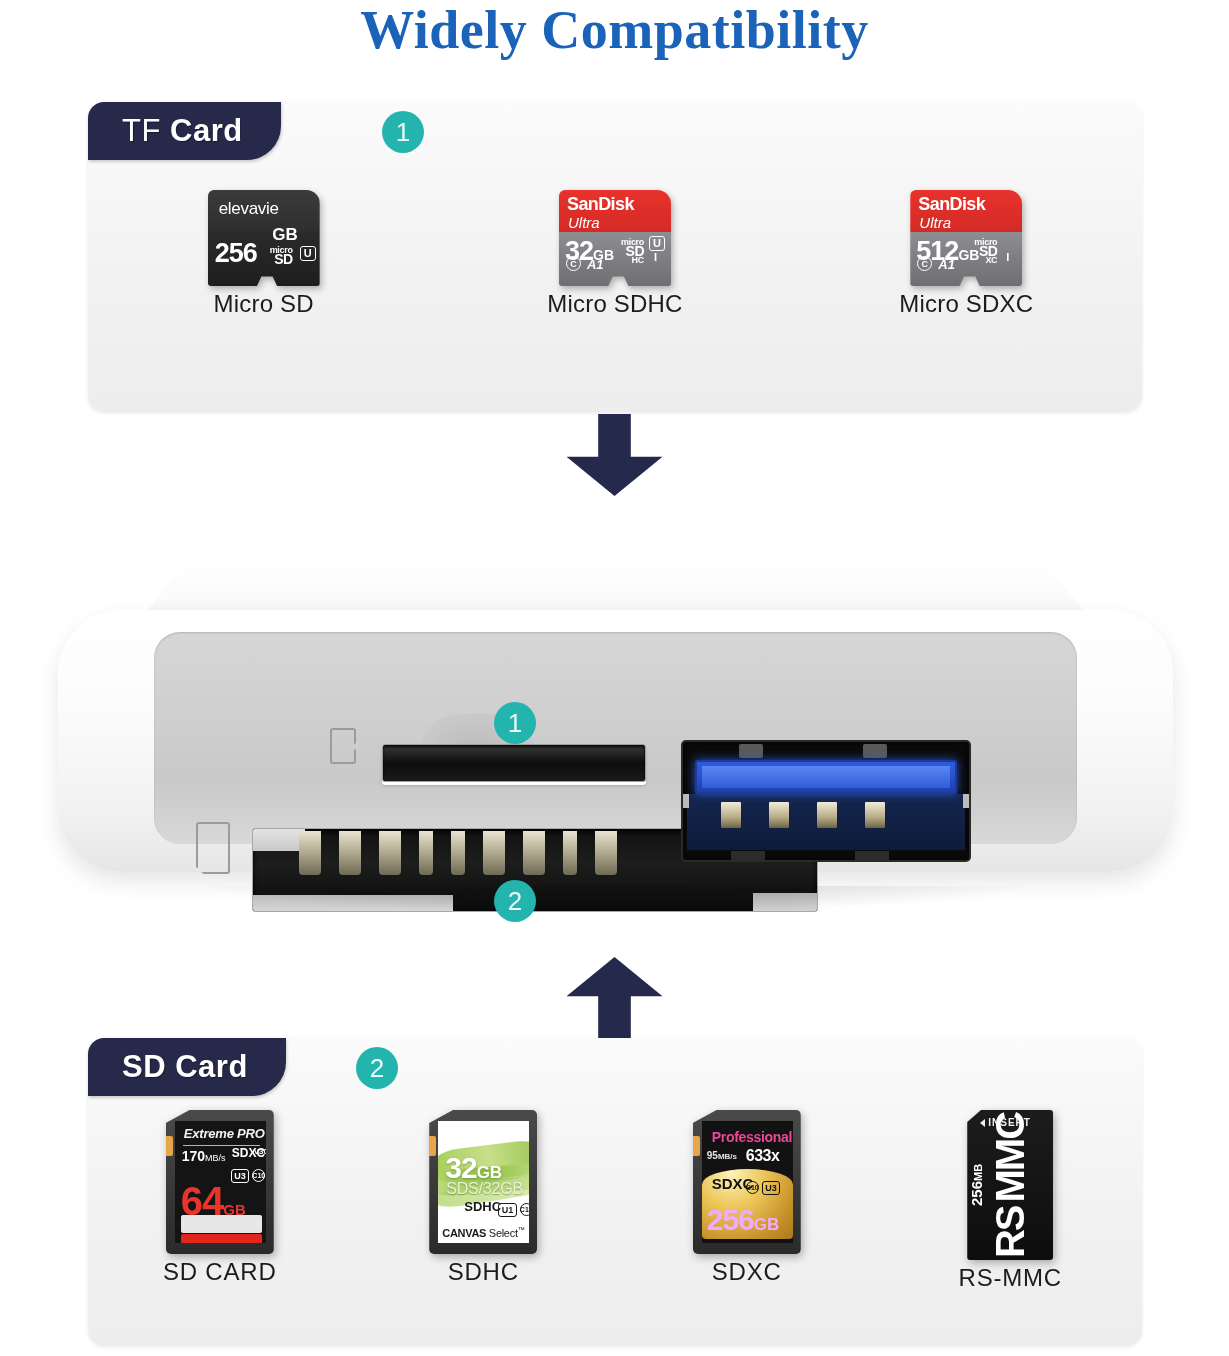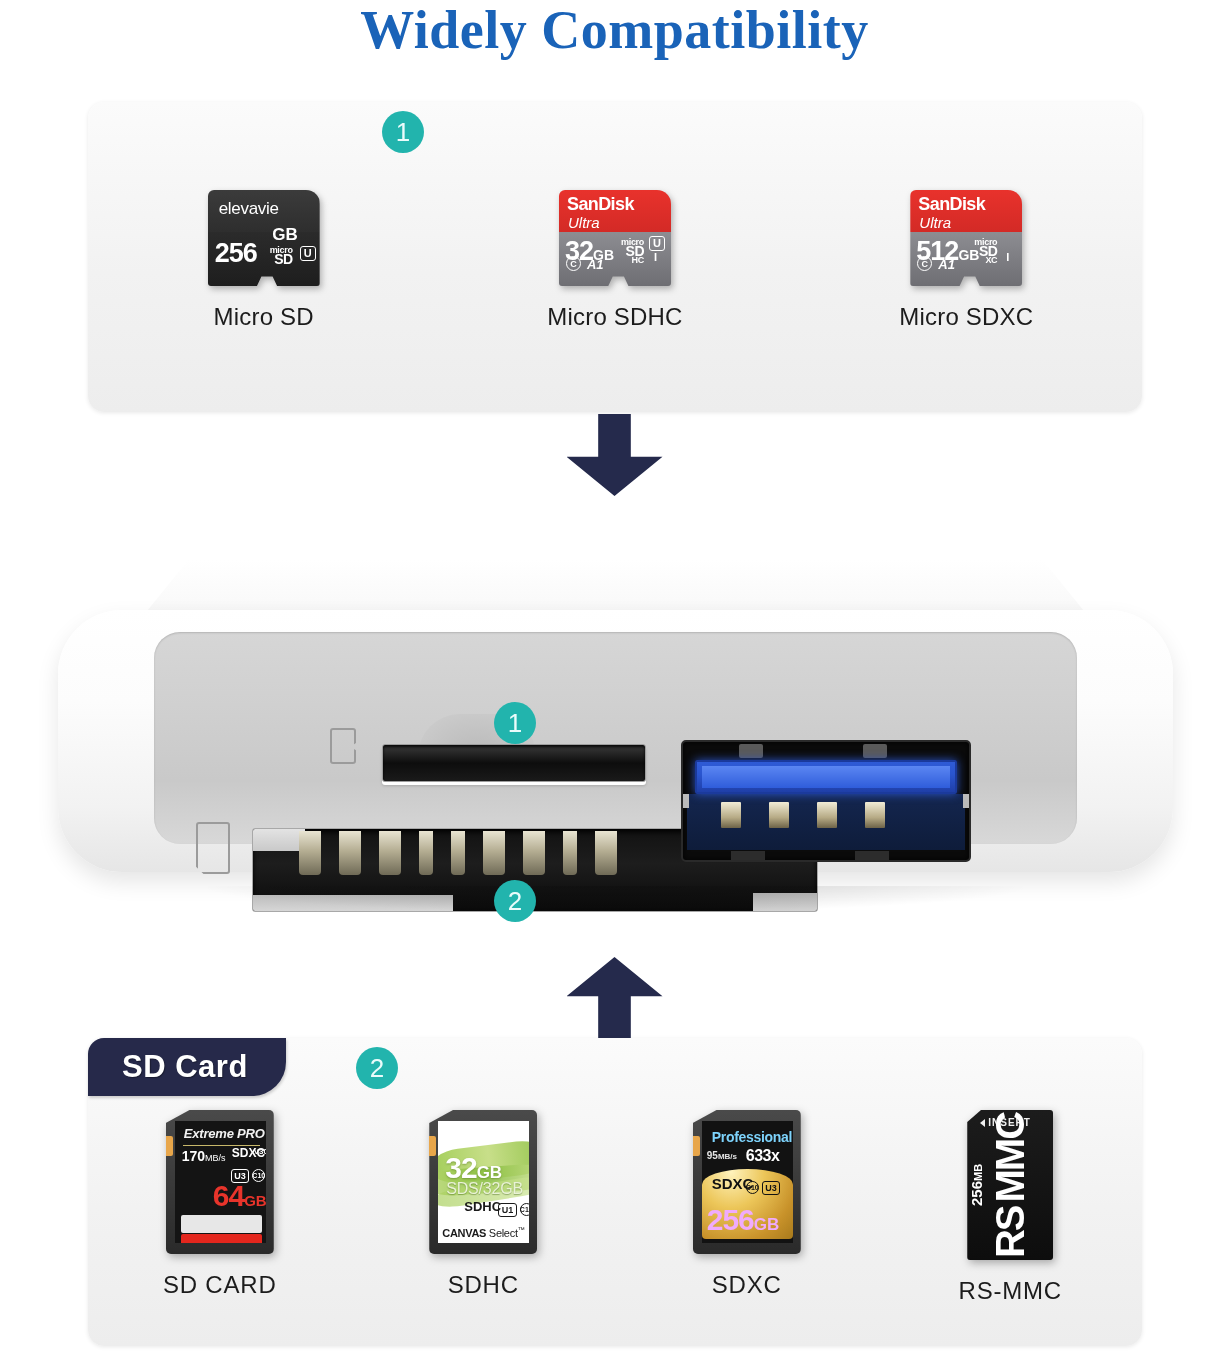--- a/index.html
+++ b/index.html
@@ -85,21 +85,21 @@
     width: 100%;
     top: 88px;
   }
   .card-cell {
     flex: 1;
     display: flex;
     flex-direction: column;
     align-items: center;
   }
   .card-label {
-    margin-top: 17px;
+    margin-top: 4px;
     font-size: 24px;
     color: #1c1c1c;
     letter-spacing: 0.2px;
     font-family: "Liberation Sans", sans-serif;
     text-align: center;
   }
   .card-label.upper { letter-spacing: 0.8px; }
 
   
   .msd {
@@ -207,21 +207,21 @@
                 transform: rotate(-9deg); opacity:.7; }
   .cv-cap { top:32px; left:7px; color:#ffffff; text-shadow:0 1px 2px rgba(90,120,40,.55); }
   .cv-model { top:60px; left:8px; color:#e9f2d6; font-size:16px; letter-spacing:-0.2px; text-shadow:0 1px 1px rgba(80,110,40,.5); }
   .cv-sdhc { top:80px; left:26px; color:#1a1a1a; font-size:13px; font-weight:bold; line-height:11px; text-align:center; }
   .cv-badges { position:absolute; top:82px; left:60px; display:flex; gap:3px; }
   .cv-brand { bottom:4px; left:4px; color:#1a1a1a; font-size:11px; font-weight:bold; letter-spacing:-0.3px; }
   .cv-brand i { font-weight:normal; font-style:normal; }
 
   
   .face-prof { background:#121212; }
-  .pf-name { top:9px; left:10px; color:#7dd3fc; font-size:14px; font-weight:bold; letter-spacing:-0.3px; }
+  .pf-name { top:9px; left:10px; color:#ec4899; font-size:14px; font-weight:bold; letter-spacing:-0.3px; }
   .pf-speed { top:30px; left:5px; color:#e4e4e4; font-size:10px; font-weight:bold; }
   .pf-633 { top:27px; left:44px; color:#ffffff; font-size:16px; font-weight:bold; letter-spacing:-0.5px; }
   .pf-gold {
     position:absolute; left:0; right:0; top:48px; bottom:4px;
     background: radial-gradient(ellipse at 30% 0%, #fdf1b4 0%, #e9c košt 0%, #d9a92e 45%, #b9861c 100%);
     background: radial-gradient(ellipse at 32% 4%, #fff3bd 0%, #ecc659 38%, #c8922a 75%, #a87a1c 100%);
     border-radius: 50% 50% 4px 4px / 22% 22% 4px 4px;
   }
   .pf-sdxc { position:absolute; top:56px; left:10px; color:#111; font-size:15px; font-weight:bold; line-height:13px; text-align:center; }
   .pf-badges { position:absolute; top:60px; left:44px; display:flex; gap:3px; }
@@ -437,20 +437,25 @@
     background: radial-gradient(ellipse at 50% 0%, rgba(0,0,0,0.16), rgba(0,0,0,0) 72%);
   }
 </style>
 </head>
 <body>
 
 <div class="title">Widely Compatibility</div>
 
 <div class="panel panel-tf">
 
+  <div class="tab">
+    <span class="tab-text">
+      <span class="thin">TF</span>&nbsp;<span>Card</span>
+    </span>
+  </div>
   <div class="step-badge badge-tf">1</div>
 
   <div class="card-row">
 
     <div class="card-cell">
       <div class="msd msd-black">
         <div class="msd-body">
           <div class="msd-top"></div>
           <div class="msd-bot"></div>
         </div>
@@ -603,21 +608,21 @@
           </div>
           <div class="sdc-txt ep-sdxc">
             <span>SDXC</span>
           </div>
           <div class="sdc-txt ep-v30">V30</div>
           <div class="ep-badges" style="color:#fff;">
             <span class="badge-box">U3</span>
             <span class="badge-circle">C10</span>
           </div>
           <div class="sdc-txt ep-64">
-            <span class="cap-big" style="font-size:30px;margin-left:32px;">64</span><span class="cap-sm" style="font-size:15px;">GB</span>
+            <span class="cap-big" style="font-size:40px;">64</span><span class="cap-sm" style="font-size:15px;">GB</span>
           </div>
           <div class="ep-white"></div>
           <div class="ep-red"></div>
         </div>
       </div>
       <div class="card-label upper">SD CARD</div>
     </div>
 
     <div class="card-cell">
       <div class="sdc">

